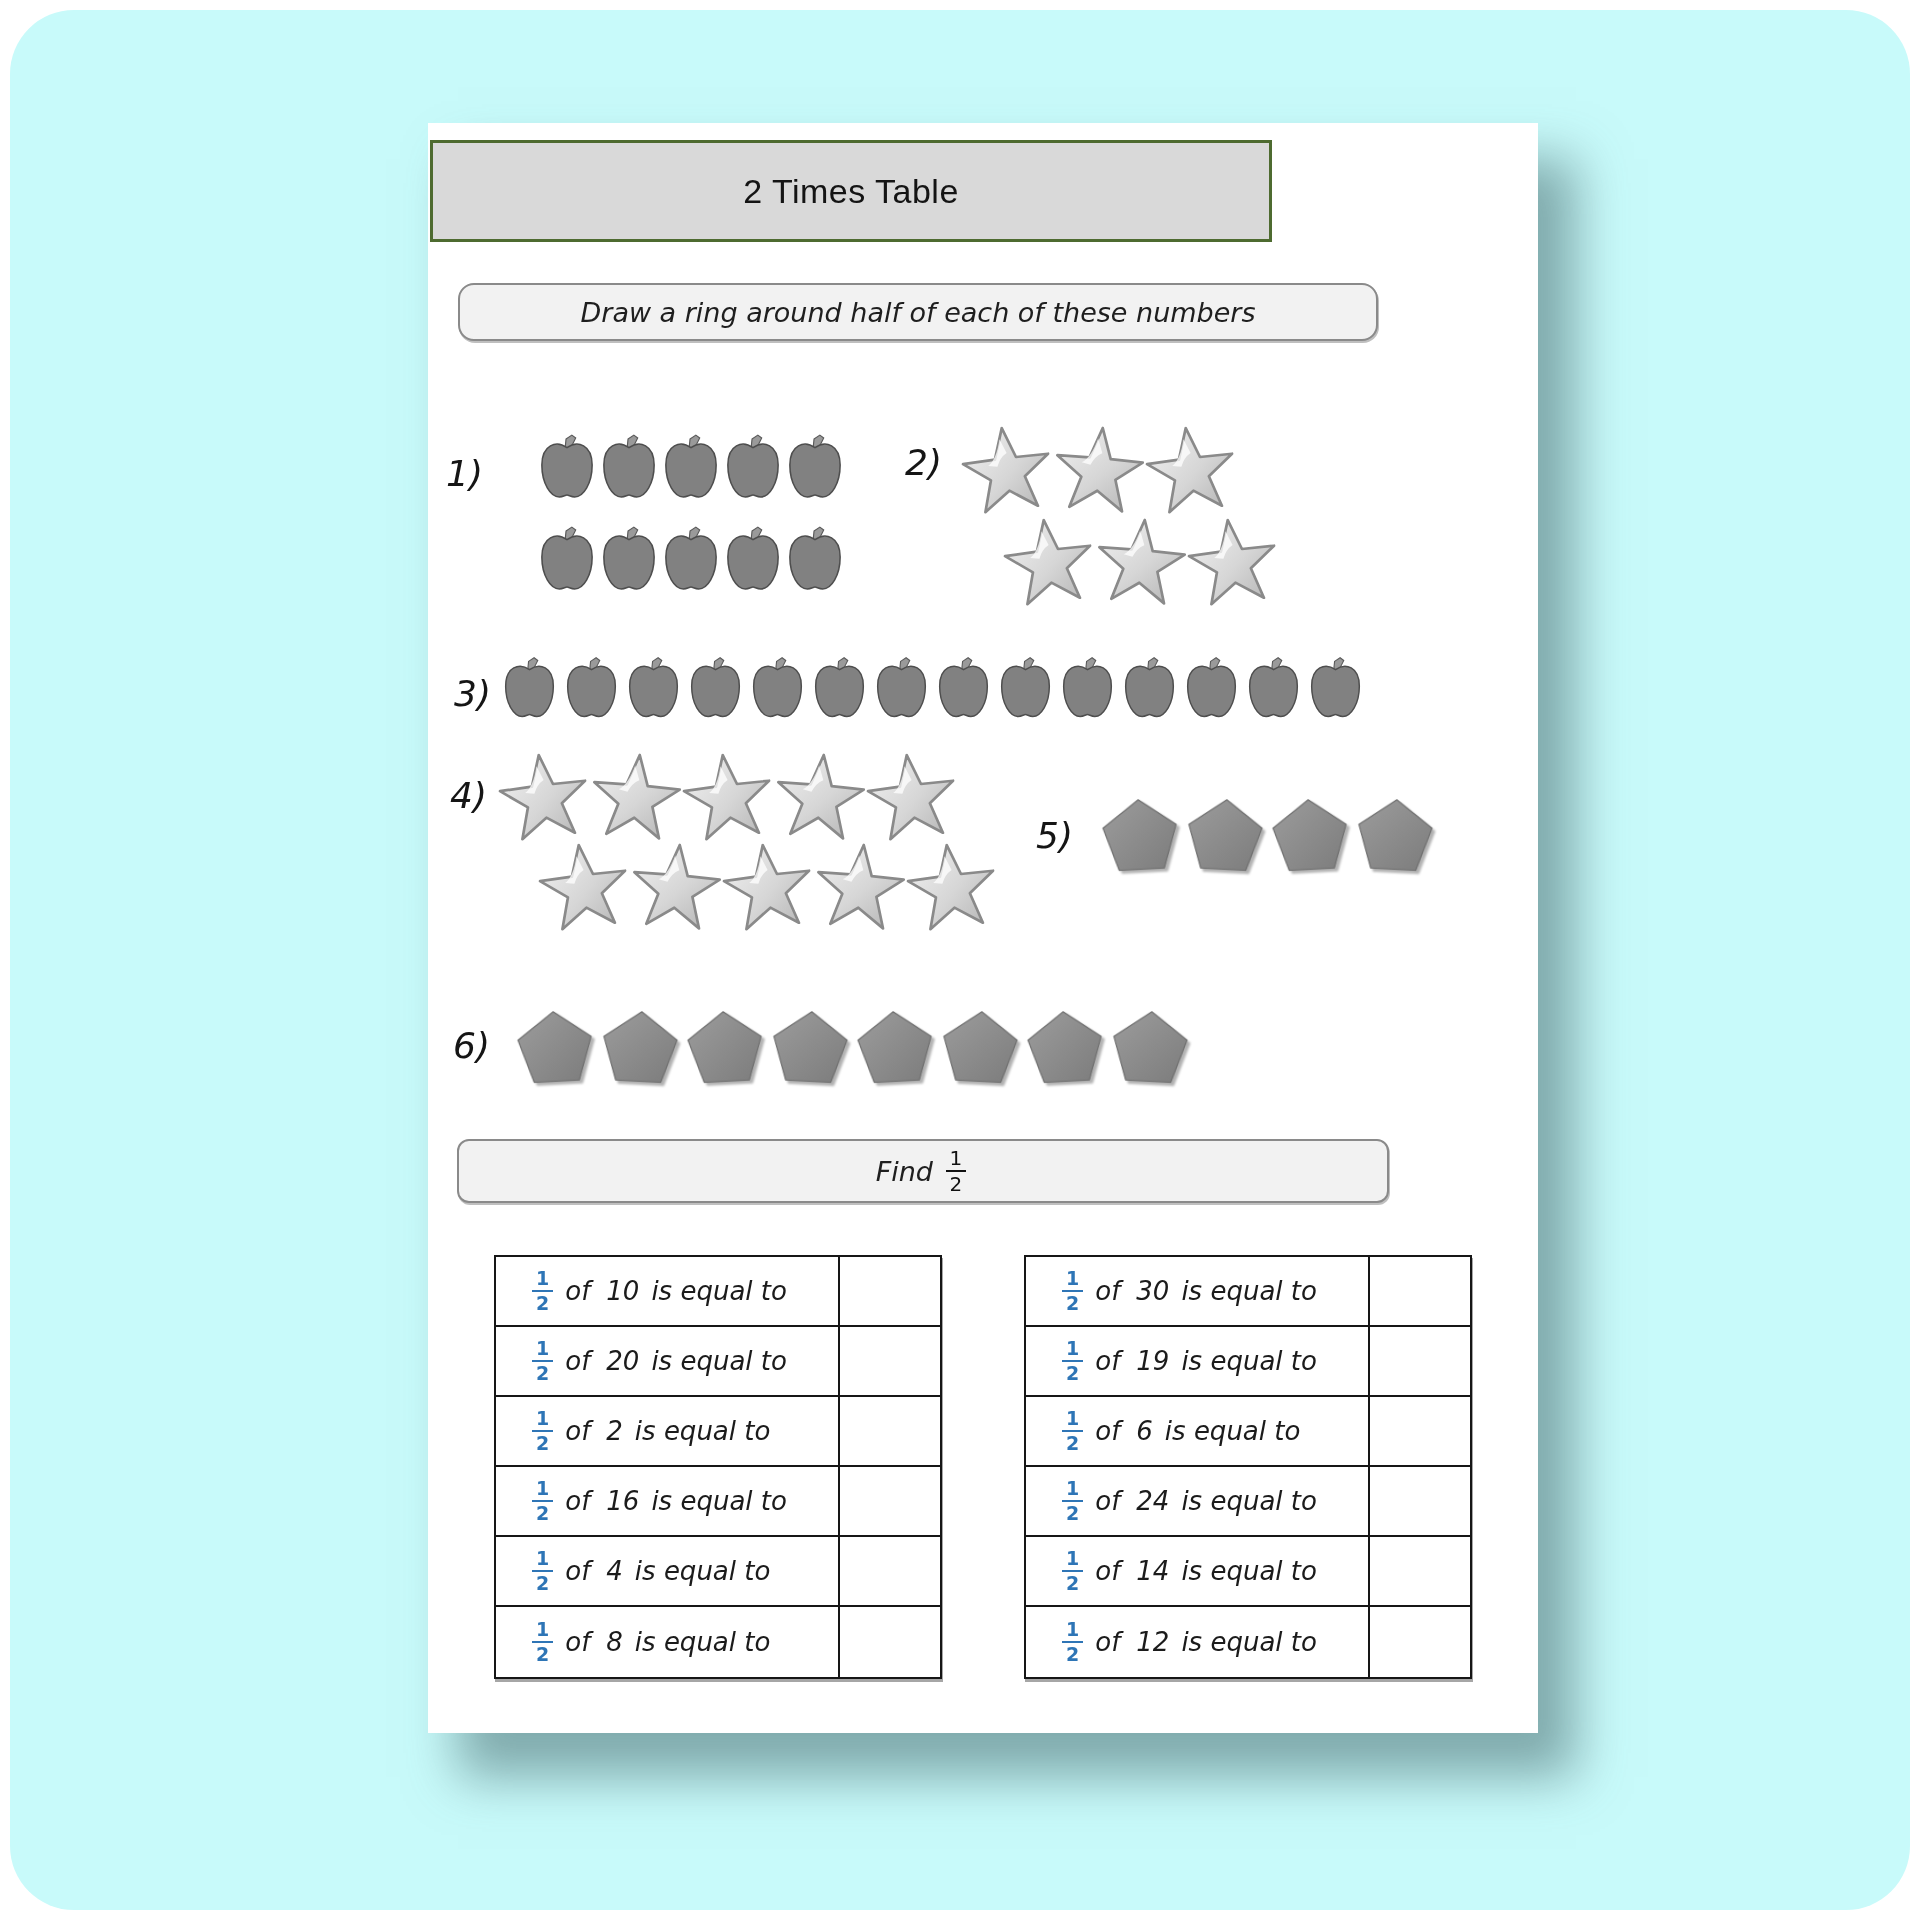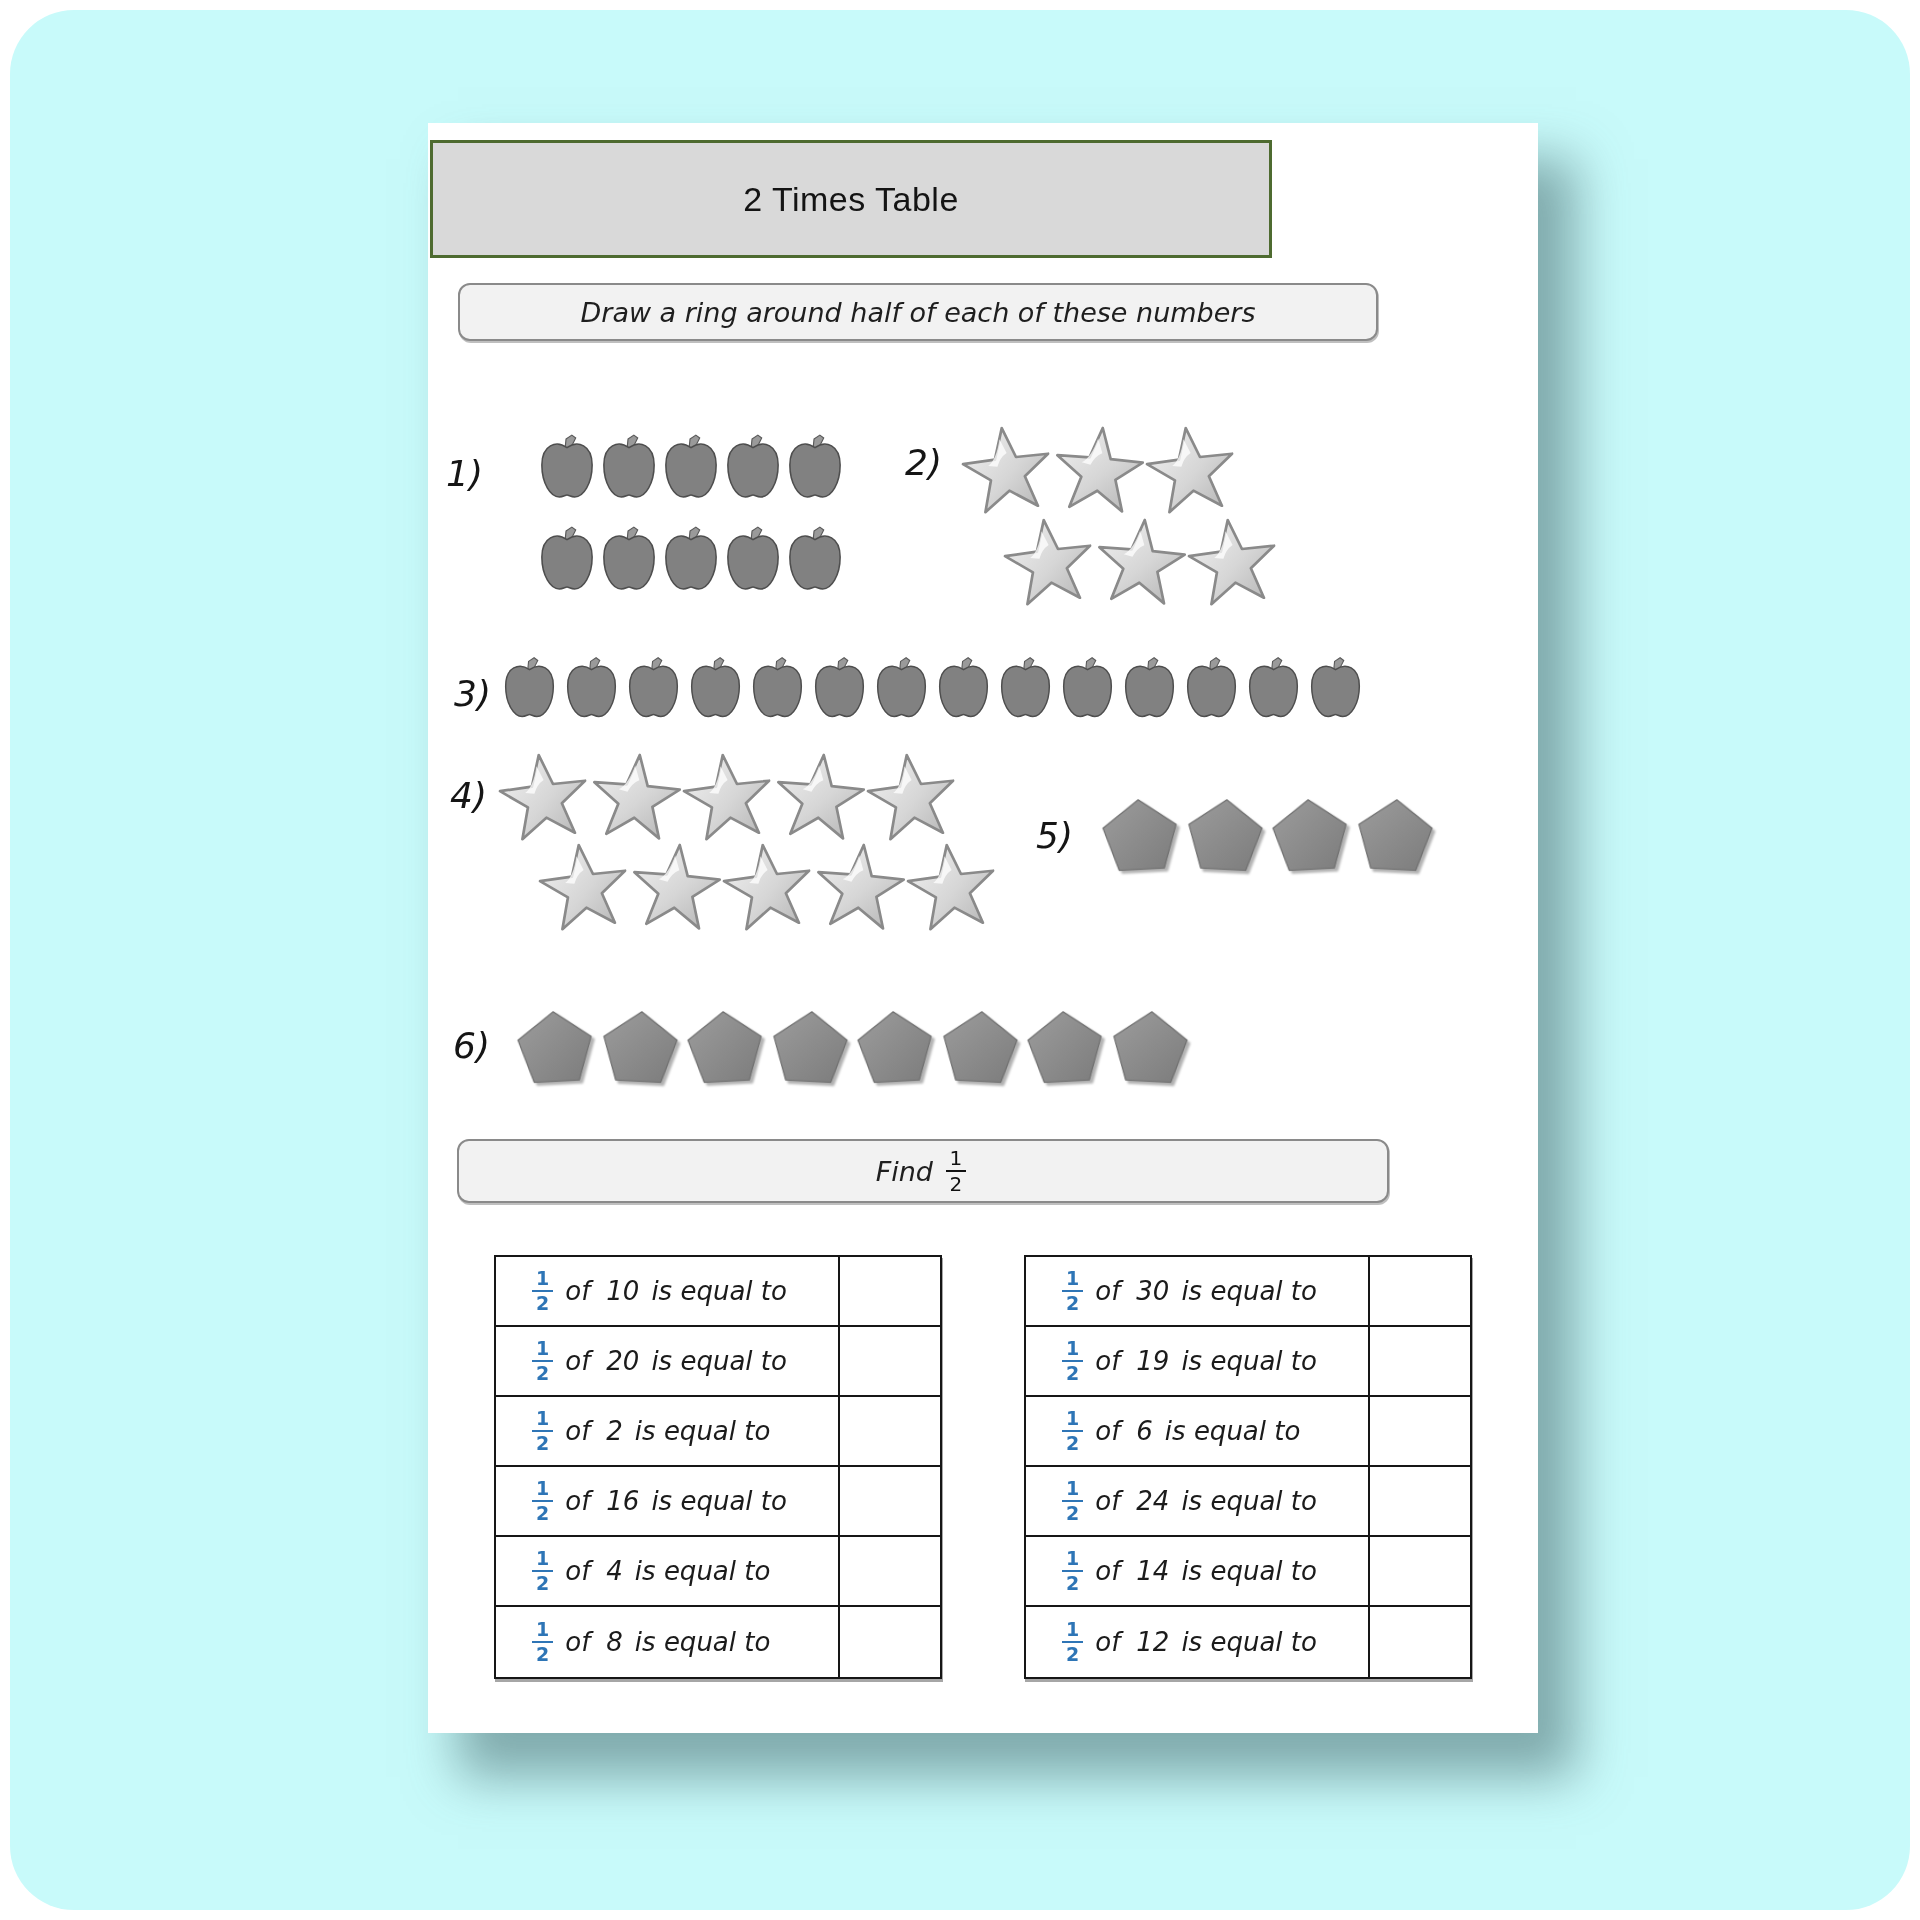--- a/index.html
+++ b/index.html
@@ -12,34 +12,34 @@
     background:#c8fafa;border-radius:64px;
   }
   
   .page{
     position:absolute;left:428px;top:123px;width:1110px;height:1610px;
     background:#ffffff;
     box-shadow:34px 40px 48px 4px rgba(70,105,110,0.55);
   }
   
   .header{
-    position:absolute;left:2px;top:17px;width:842px;height:118px;
+    position:absolute;left:2px;top:17px;width:842px;height:102px;
     background:#d9d9d9;border:3px solid #4e6b30;box-sizing:border-box;
     display:flex;align-items:center;justify-content:center;
   }
   .header span{font-size:34px;color:#141414;letter-spacing:0.5px;}
   
   .instr{
     position:absolute;background:#f2f2f2;border:2px solid #8a8a8a;border-radius:12px;
     box-shadow:1px 2px 0 rgba(0,0,0,0.25);
     font-family:"DejaVu Sans",sans-serif;font-style:italic;font-size:27px;color:#1f1f1f;
     display:flex;align-items:center;justify-content:center;box-sizing:border-box;
     white-space:pre;
   }
-  .instr1{left:30px;top:160px;width:920px;height:58px;}
+  .instr1{left:30px;top:160px;width:920px;height:58px;border-radius:16px;}
   .instr2{left:29px;top:1016px;width:932px;height:64px;}
   .instr b{font-weight:400;}
   
   .frac{
     display:inline-flex;flex-direction:column;align-items:center;line-height:1;
     font-style:normal;font-family:"DejaVu Sans",sans-serif;vertical-align:middle;margin:0 4px;
   }
   .frac .fnum{border-bottom:2px solid currentColor;padding:0 4px 2px;}
   .frac .fden{padding-top:2px;}
   .instr2 .frac{font-size:20px;color:#111;}

